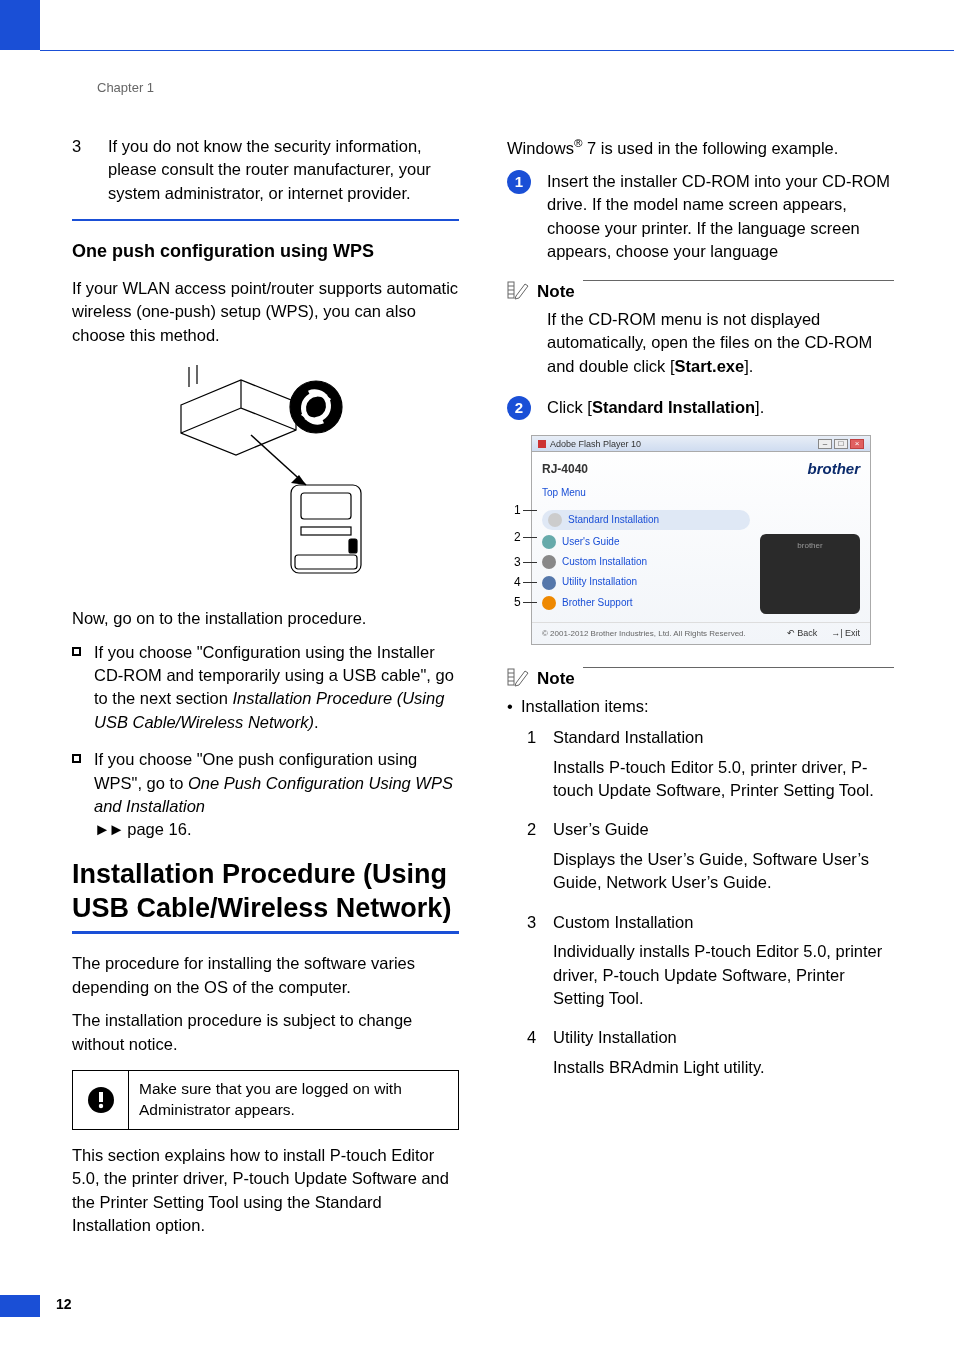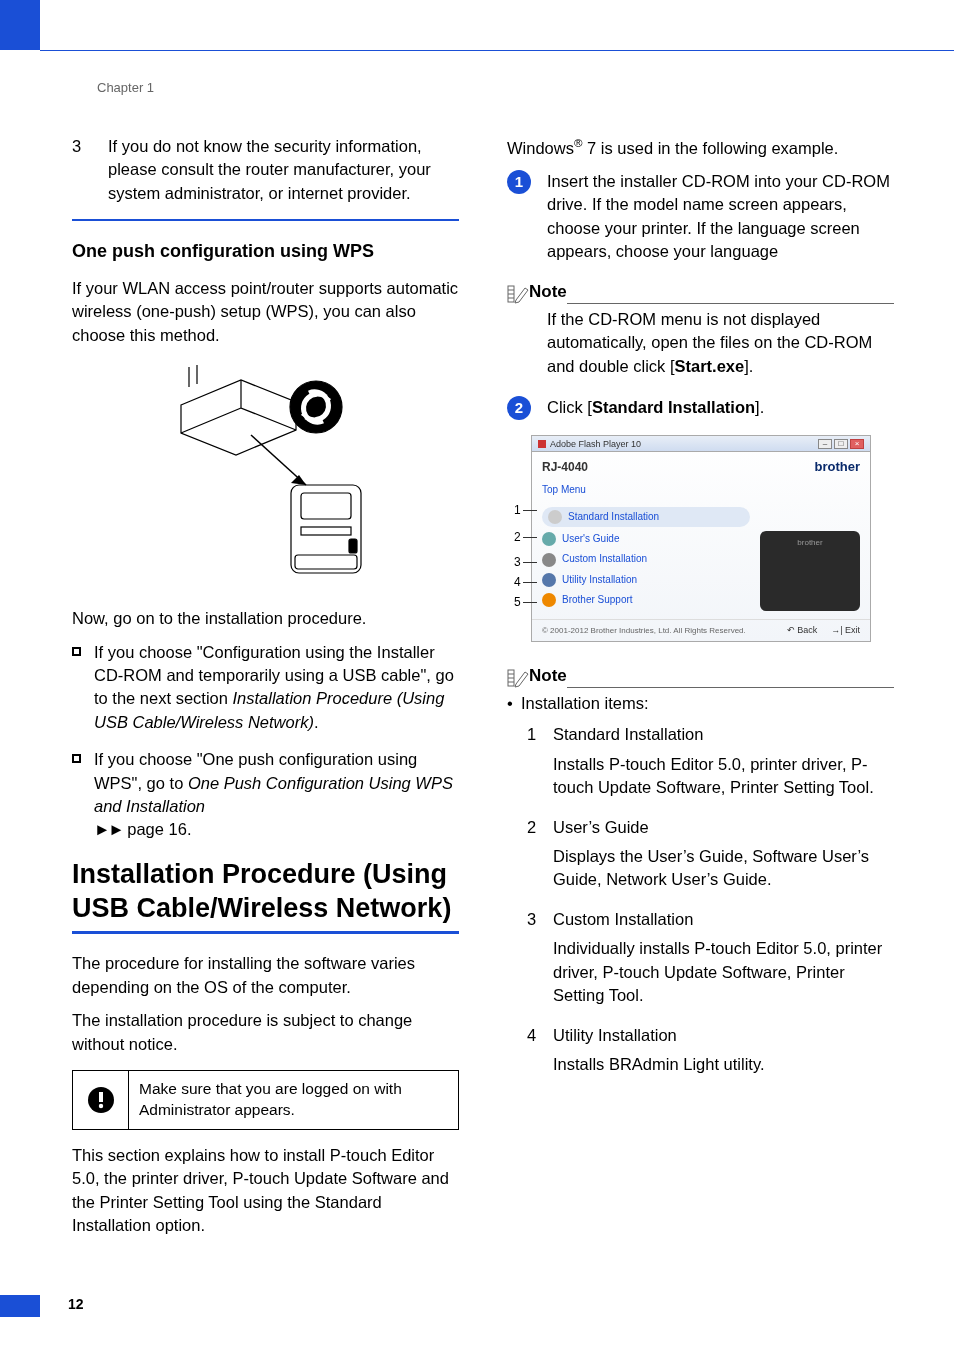--- a/index.html
+++ b/index.html
@@ -20,42 +20,42 @@
   .bullet-item .sq { position: absolute; left: 0; top: 6px; width: 9px; height: 9px; border: 2px solid #000; }
   .link { font-style: italic; }
   .h2 { font-size: 27px; font-weight: bold; line-height: 1.25; margin-top: 16px; }
   .h2-rule { border: 0; border-top: 3px solid #1a4fd6; margin: 6px 0 18px; }
   .warntbl { display: flex; border: 1px solid #000; margin: 14px 0; }
   .warntbl .ic { width: 56px; border-right: 1px solid #000; display: flex; align-items: center; justify-content: center; }
   .warntbl .txt { flex: 1; padding: 8px 10px; font-size: 15.5px; line-height: 1.35; }
   .circ-excl { width: 28px; height: 28px; }
   .step { position: relative; padding-left: 40px; margin-bottom: 16px; }
   .step-num { position: absolute; left: 0; top: 0; width: 24px; height: 24px; border-radius: 50%; background: #1a4fd6; color: #fff; font-weight: bold; display: flex; align-items: center; justify-content: center; font-size: 15px; }
-  .note-head { display: flex; align-items: flex-end; margin-bottom: 4px; }
+  .note-head { display: flex; align-items: flex-start; gap: 8px; margin-bottom: 4px; }
   .note-head .lbl { font-weight: bold; font-size: 17px; }
   .note-head .line { flex: 1; height: 0; border-top: 1.5px solid #666; }
   .note-body { padding-left: 40px; margin-bottom: 18px; }
   .note-block { margin-top: 22px; }
   .note-list-dot { padding-left: 14px; position: relative; margin-bottom: 8px; }
   .note-list-dot::before { content: "•"; position: absolute; left: 0; top: 0; }
   .nl-item { padding-left: 46px; position: relative; margin-bottom: 16px; }
   .nl-item .n { position: absolute; left: 20px; top: 0; }
   .nl-item .desc { margin-top: 6px; }
-  .pagenum { position: absolute; left: 68px; bottom: 38px; font-weight: bold; font-size: 14px; }
+  .pagenum { position: absolute; left: 56px; bottom: 38px; font-weight: bold; font-size: 14px; }
   .bottom-accent { position: absolute; left: 0; bottom: 33px; width: 40px; height: 22px; background: #1a4fd6; }
   .arrows { font-weight: bold; letter-spacing: -2px; }
   
   .installer { margin: 10px 0 0 24px; width: 340px; border: 1px solid #aaa; background: linear-gradient(#fff,#f2f5f9); position: relative; font-size: 10px; }
   .installer .titlebar { height: 16px; background: linear-gradient(#e8eef7,#cfdcf0); border-bottom: 1px solid #aaa; padding: 2px 6px; font-size: 9px; color: #333; display:flex; align-items:center; gap:4px; }
   .installer .titlebar .winbtns { margin-left:auto; display:flex; gap:2px;}
   .installer .titlebar .winbtns span{ width:14px;height:10px;border:1px solid #888;background:#eee;font-size:8px;text-align:center;line-height:8px;}
   .installer .titlebar .winbtns .x{background:#e06060;color:#fff;border-color:#c04040;}
   .installer .head { display: flex; justify-content: space-between; padding: 6px 10px; align-items:center; }
   .installer .head .model { font-size: 12px; color: #333; font-weight: bold; }
-  .installer .head .brand { font-weight: bold; color: #0a2a6b; font-size: 13px; }
+  .installer .head .brand { font-weight: bold; font-style: italic; color: #0a2a6b; font-size: 15px; }
   .installer .topmenu { color: #1a4fd6; font-size: 10px; padding: 0 10px 4px; }
   .installer .body { display:flex; padding: 4px 10px 8px; gap:10px; }
   .installer .menu { flex:1; }
   .installer .menu .row { display:flex; align-items:center; gap:6px; padding:3px 0; font-size:10px; color:#1a4fd6; }
   .installer .menu .row.hl { background:#dfe8f5; border-radius:10px; padding:3px 6px; margin:2px 0;}
   .installer .menu .ico { width:14px;height:14px;border-radius:50%; background:#ccc; flex:0 0 auto;}
   .installer .prod { width:100px;height:80px;background:#2a2a2a;border-radius:6px; position:relative; margin-top:26px;}
   .installer .prod::after{content:"brother";position:absolute;top:6px;left:0;right:0;text-align:center;color:#999;font-size:8px;}
   .installer .foot { display:flex; justify-content:space-between; align-items:center; padding:4px 10px; border-top:1px solid #ddd; font-size:8px; color:#666;}
   .installer .foot .btns{display:flex;gap:14px;font-size:9px;color:#333;}

